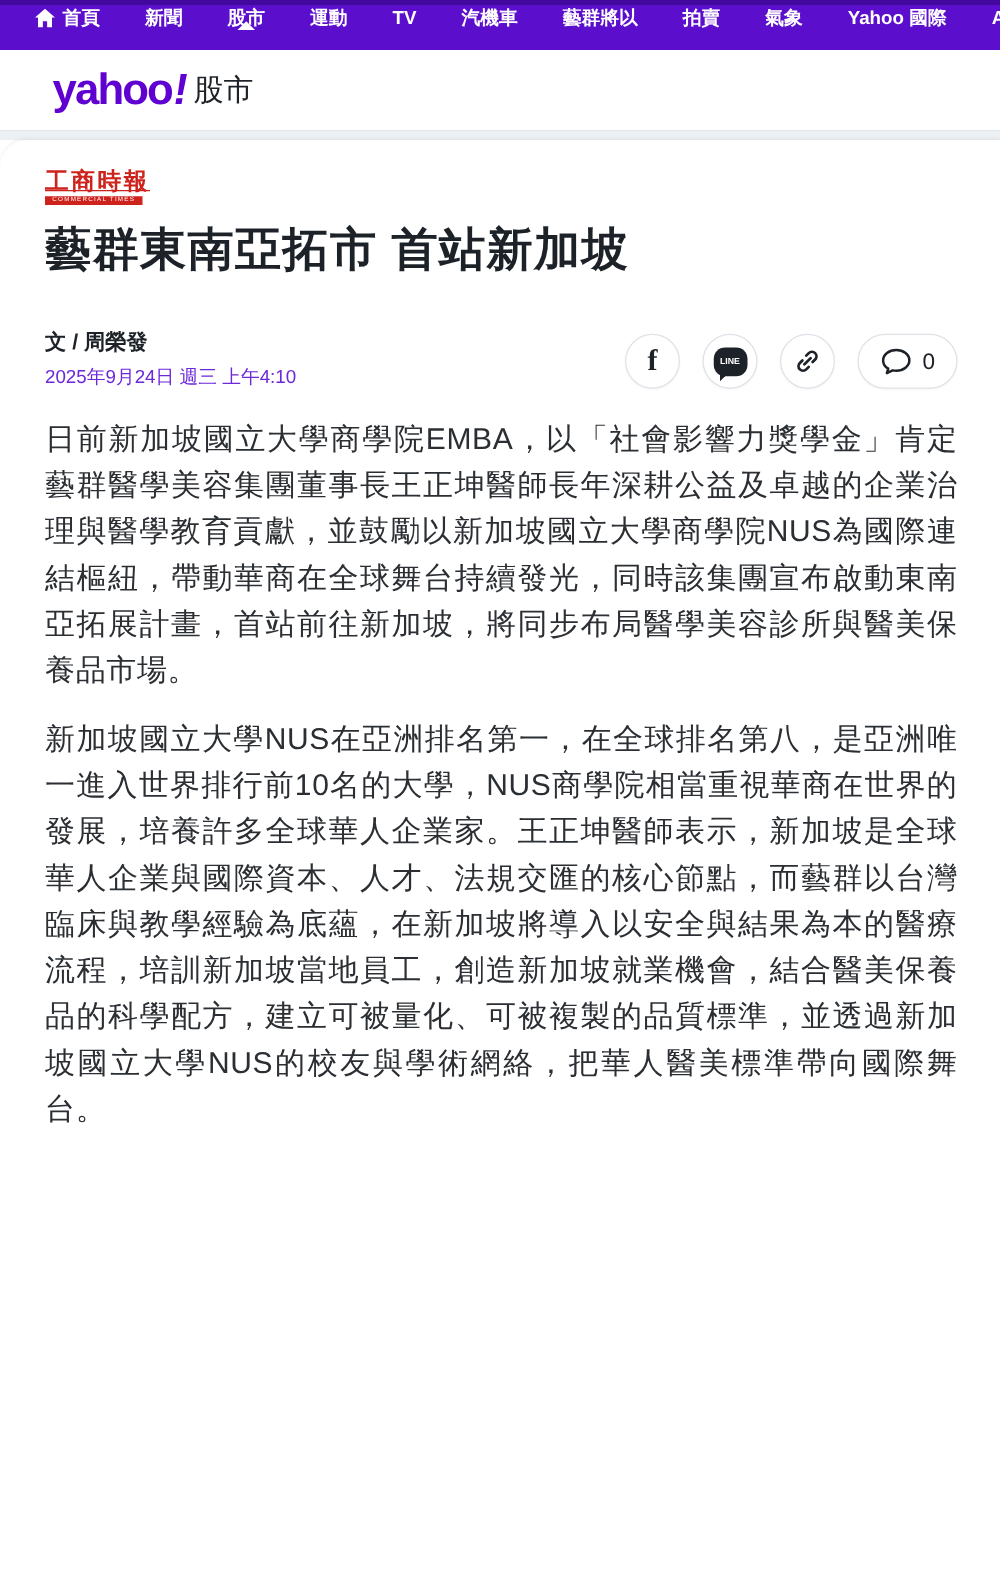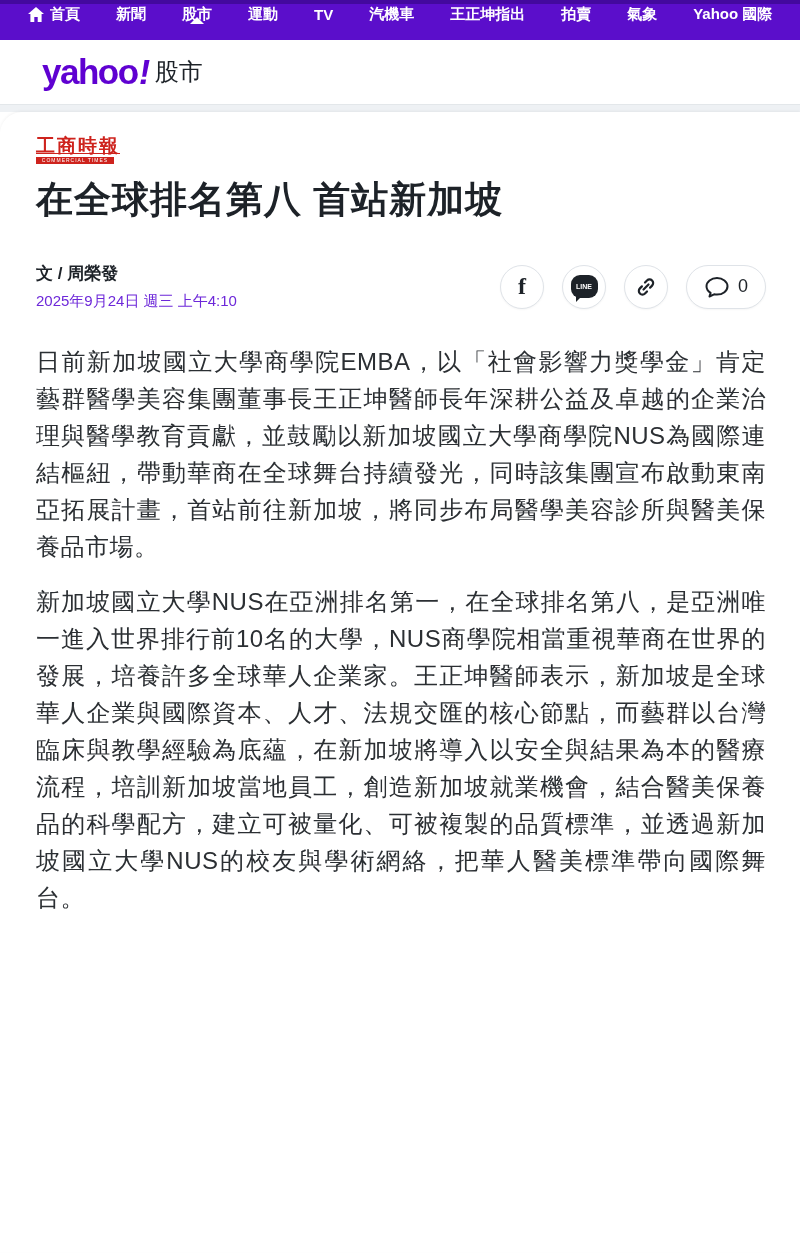--- a/index.html
+++ b/index.html
@@ -51,21 +51,21 @@
     width:78px; height:7px; background:#ce231d; margin-top:1px;
     color:#fff; font-size:5px; line-height:7px; text-align:center; letter-spacing:1px;
     overflow:hidden;
   }
 
   
   h1.article-title {
     font-size:37px; line-height:48px; font-weight:700; color:#1d2228;
     margin:10px 0 38px 0; letter-spacing:1px;
   }
-  .meta-row { display:flex; justify-content:space-between; align-items:center; margin-bottom:32px; }
+  .meta-row { display:flex; justify-content:space-between; align-items:flex-end; margin-bottom:22px; }
   .byline { font-size:17px; font-weight:700; color:#1d2228; line-height:24px; }
   .pubdate { font-size:15px; color:#6d28d9; margin-top:6px; }
 
   .share-group { display:flex; align-items:center; gap:18px; }
   .share-btn {
     width:44px; height:44px; border-radius:50%; background:#fff;
     border:1px solid #dfe3e8; display:flex; align-items:center; justify-content:center;
     cursor:pointer; box-shadow:0 1px 2px rgba(0,0,0,0.04);
   }
   .fb-glyph { font-size:24px; font-weight:800; color:#1d2228; font-family:"Liberation Serif",serif; }
@@ -112,21 +112,21 @@
   <div class="nav-item">
       <span>運動</span>
     </div>
   <div class="nav-item">
       <span>TV</span>
     </div>
   <div class="nav-item">
       <span>汽機車</span>
     </div>
   <div class="nav-item">
-      <span>王正坤指出</span>
+      <span>藝群將以</span>
     </div>
   <div class="nav-item">
       <span>拍賣</span>
     </div>
   <div class="nav-item">
       <span>氣象</span>
     </div>
   <div class="nav-item">
       <span>Yahoo 國際</span>
     </div>
@@ -142,21 +142,21 @@
 
 <div class="band"></div>
 
 <main class="card">
 
   <div class="provider">
     <div class="provider-name">工商時報</div>
     <div class="provider-bar">COMMERCIAL TIMES</div>
   </div>
 
-  <h1 class="article-title">在全球排名第八 首站新加坡</h1>
+  <h1 class="article-title">藝群東南亞拓市 首站新加坡</h1>
 
   <div class="meta-row">
     <div>
       <div class="byline">文 / 周榮發</div>
       <div class="pubdate">2025年9月24日 週三 上午4:10</div>
     </div>
 
     <div class="share-group">
       <div class="share-btn">
         <span class="fb-glyph">f</span>

